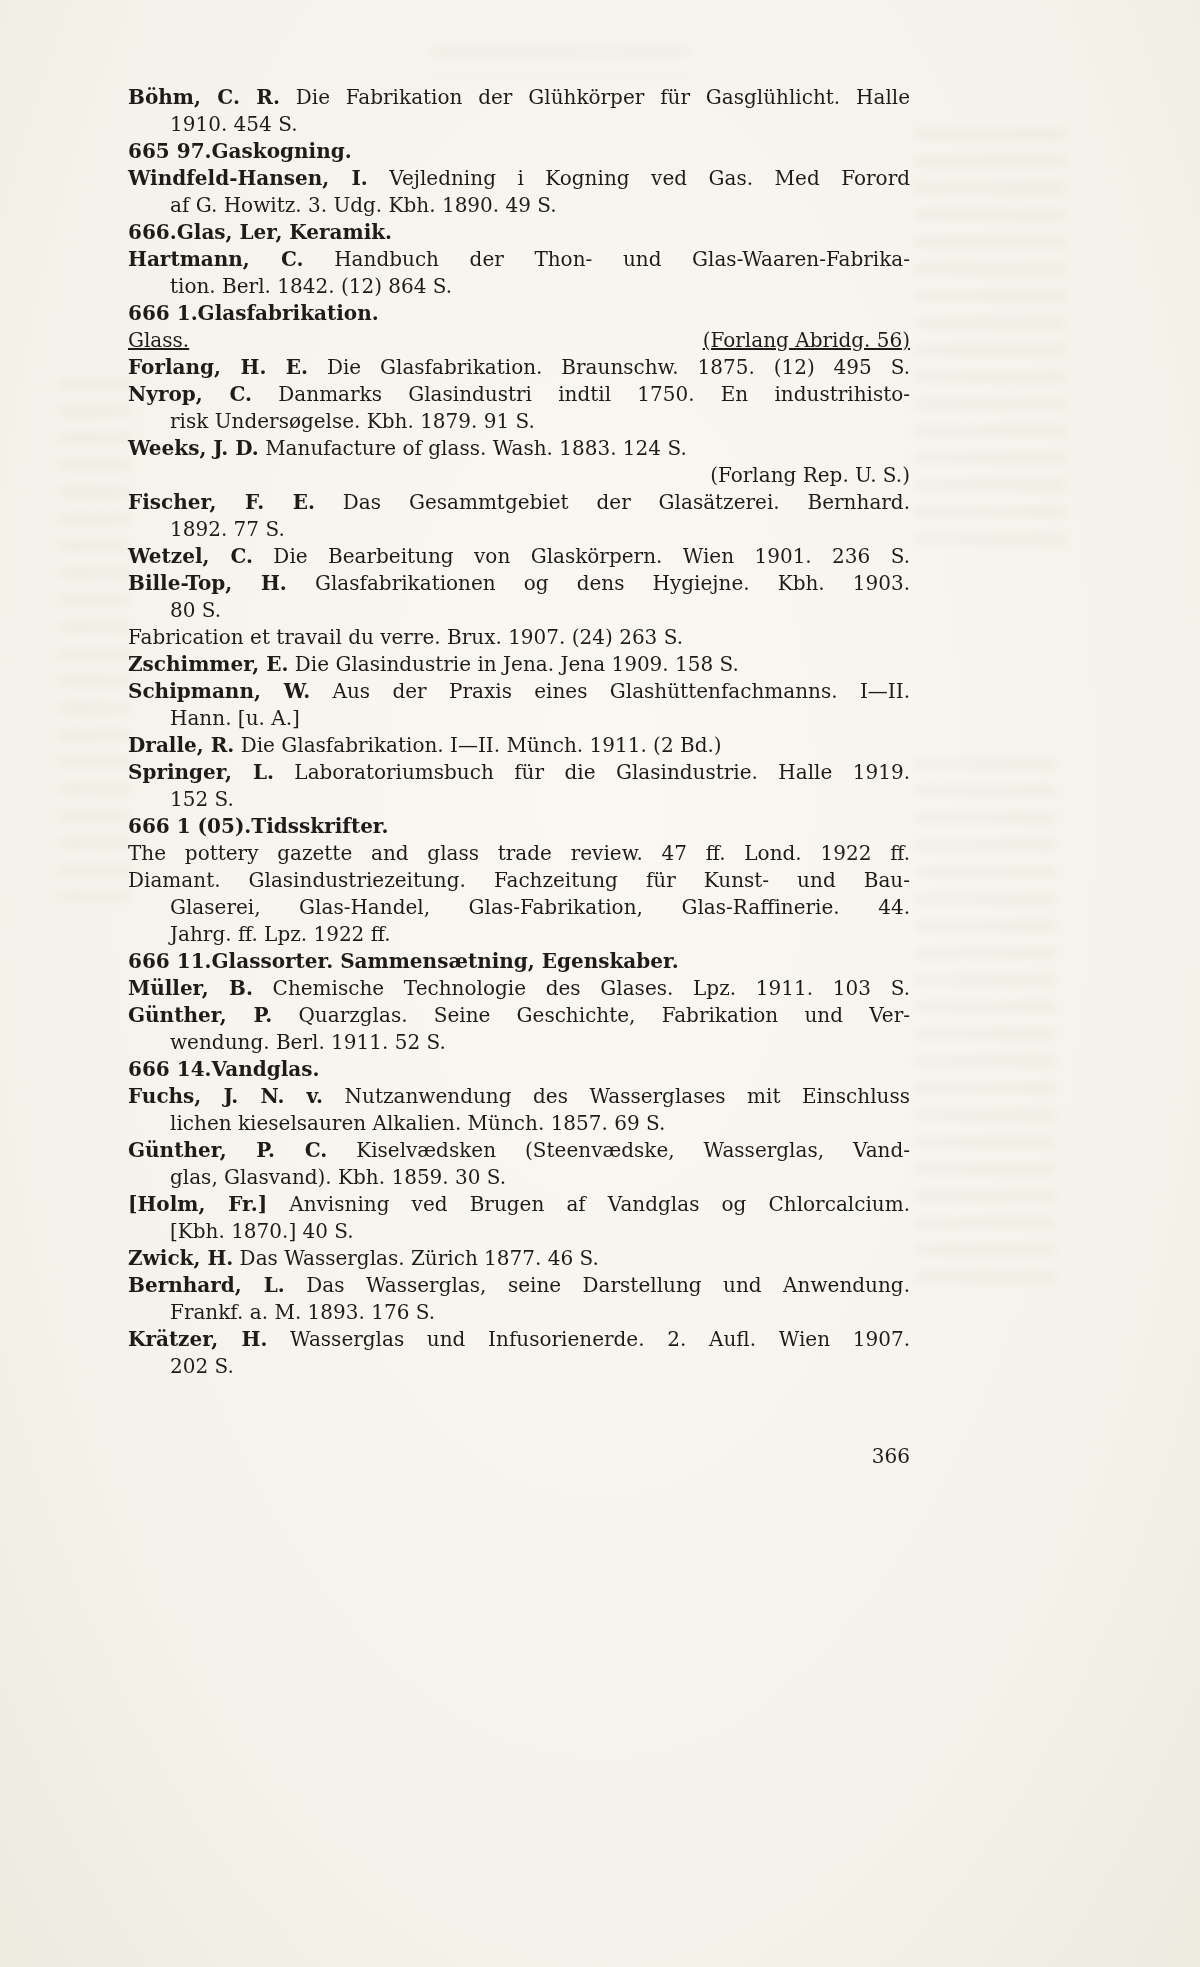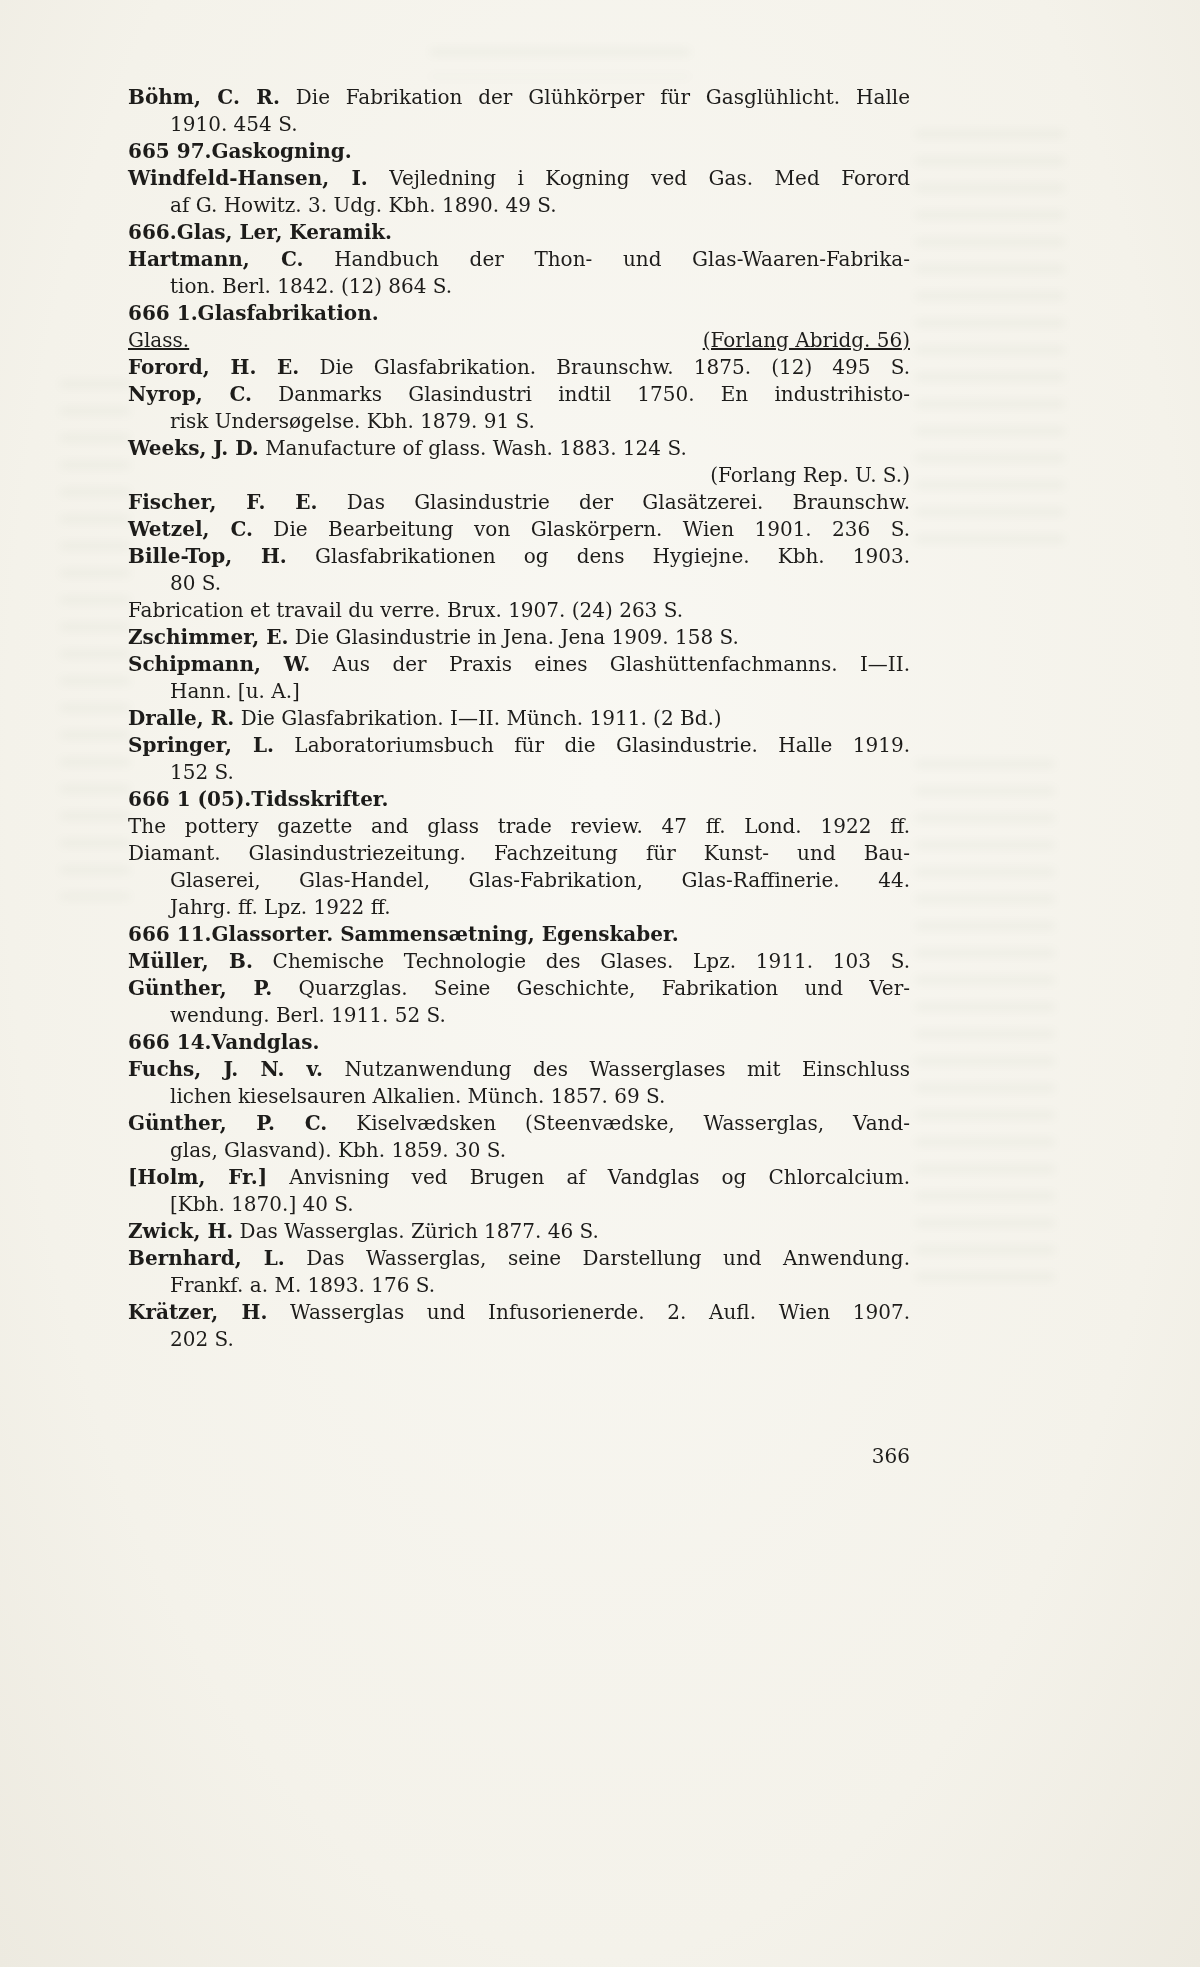--- a/index.html
+++ b/index.html
@@ -86,26 +86,27 @@
     <div class="line full"><span class="name">Hartmann, C.</span> <span class="text">Handbuch der Thon- und Glas-Waaren-Fabrika-</span></div>
     <div class="line cont"><span class="text">tion. Berl. 1842. (12) 864 S.</span></div>
     <div class="line heading">
       <span class="num">666 1.</span>
       <span class="title">Glasfabrikation.</span>
     </div>
     <div class="line split">
       <span class="left">Glass.</span>
       <span class="right">(Forlang Abridg. 56)</span>
     </div>
-    <div class="line full"><span class="name">Forord, H. E.</span> <span class="text">Die Glasfabrikation. Braunschw. 1875. (12) 495 S.</span></div>
+    <div class="line full"><span class="name">Forlang, H. E.</span> <span class="text">Die Glasfabrikation. Braunschw. 1875. (12) 495 S.</span></div>
     <div class="line full"><span class="name">Nyrop, C.</span> <span class="text">Danmarks Glasindustri indtil 1750. En industrihisto-</span></div>
     <div class="line cont"><span class="text">risk Undersøgelse. Kbh. 1879. 91 S.</span></div>
     <div class="line"><span class="name">Weeks, J. D.</span> <span class="text">Manufacture of glass. Wash. 1883. 124 S.</span></div>
     <div class="line right-line">(Forlang Rep. U. S.)</div>
-    <div class="line full"><span class="name">Fischer, F. E.</span> <span class="text">Das Glasindustrie der Glasätzerei. Braunschw.</span></div>
+    <div class="line full"><span class="name">Fischer, F. E.</span> <span class="text">Das Gesammtgebiet der Glasätzerei. Bernhard.</span></div>
+    <div class="line cont"><span class="text">1892. 77 S.</span></div>
     <div class="line full"><span class="name">Wetzel, C.</span> <span class="text">Die Bearbeitung von Glaskörpern. Wien 1901. 236 S.</span></div>
     <div class="line full"><span class="name">Bille-Top, H.</span> <span class="text">Glasfabrikationen og dens Hygiejne. Kbh. 1903.</span></div>
     <div class="line cont"><span class="text">80 S.</span></div>
     <div class="line"><span class="text">Fabrication et travail du verre. Brux. 1907. (24) 263 S.</span></div>
     <div class="line"><span class="name">Zschimmer, E.</span> <span class="text">Die Glasindustrie in Jena. Jena 1909. 158 S.</span></div>
     <div class="line full"><span class="name">Schipmann, W.</span> <span class="text">Aus der Praxis eines Glashüttenfachmanns. I—II.</span></div>
     <div class="line cont"><span class="text">Hann. [u. A.]</span></div>
     <div class="line"><span class="name">Dralle, R.</span> <span class="text">Die Glasfabrikation. I—II. Münch. 1911. (2 Bd.)</span></div>
     <div class="line full"><span class="name">Springer, L.</span> <span class="text">Laboratoriumsbuch für die Glasindustrie. Halle 1919.</span></div>
     <div class="line cont"><span class="text">152 S.</span></div>

